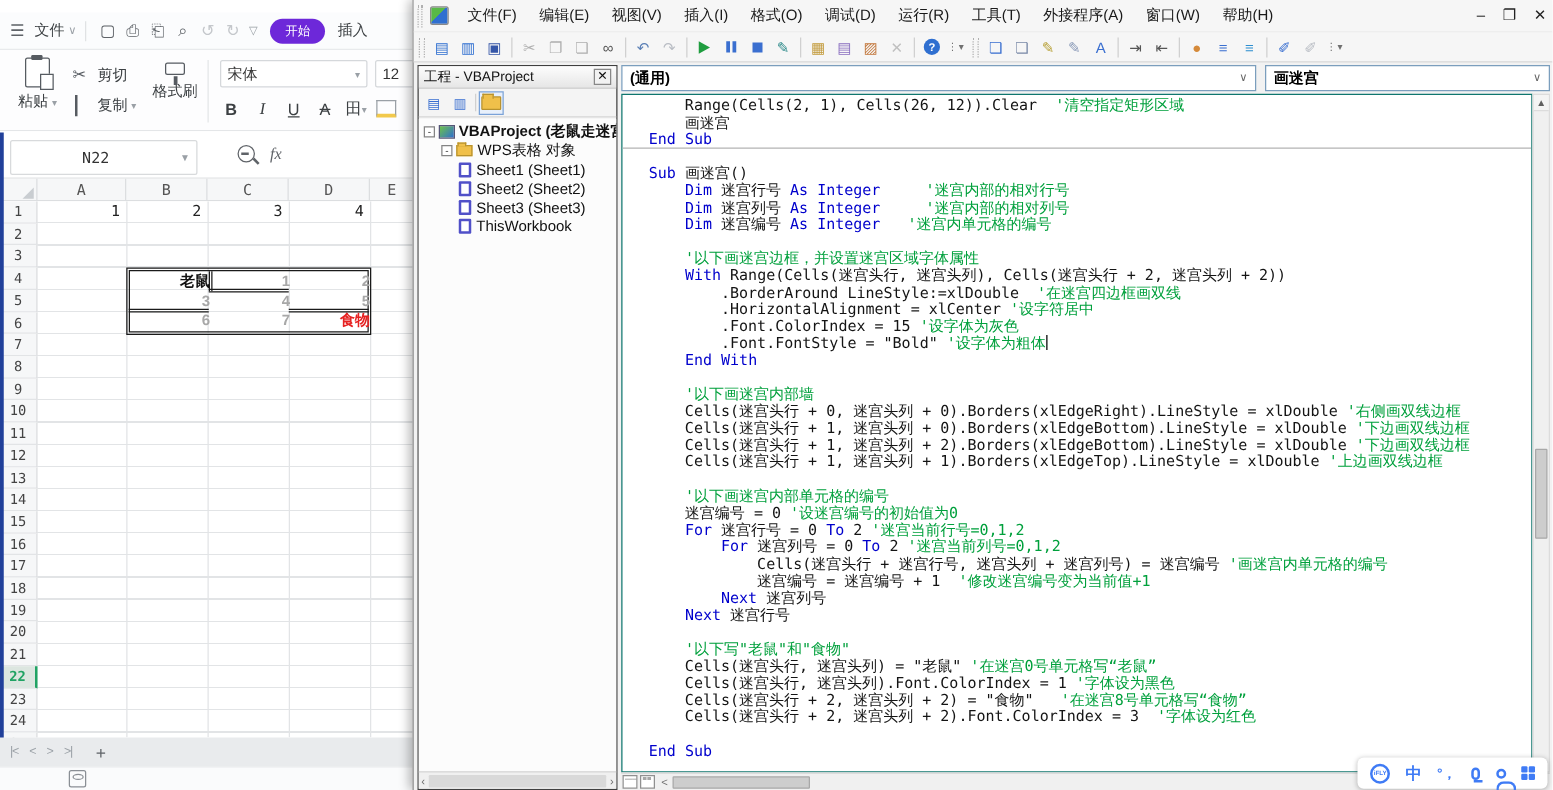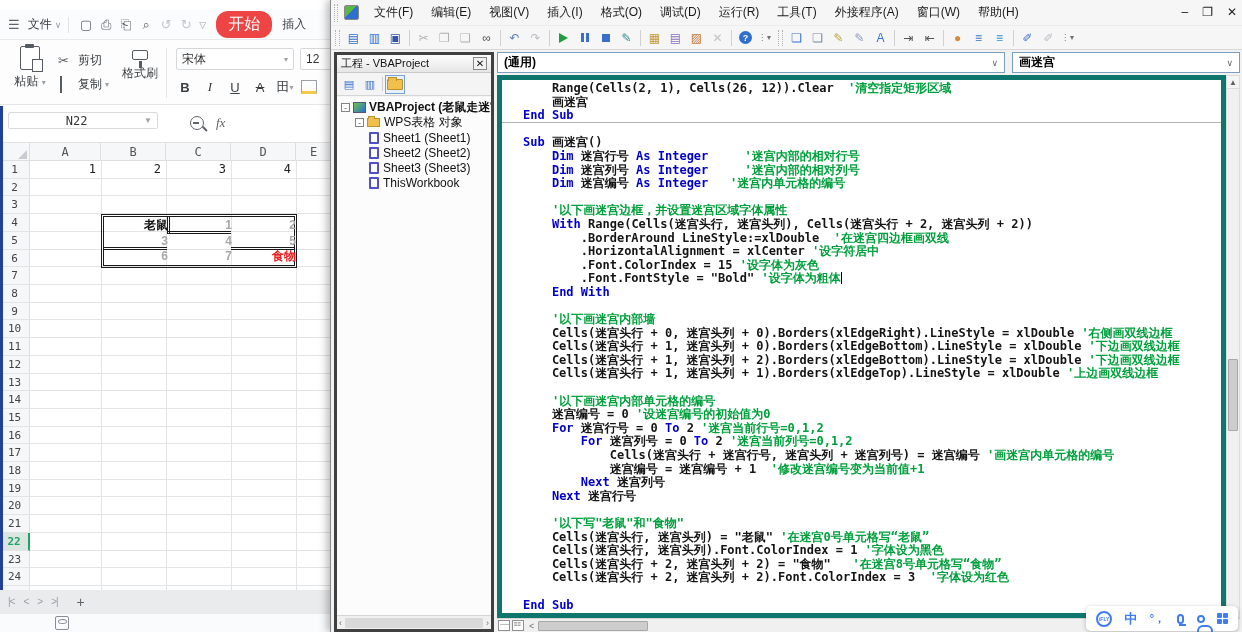--- a/index.html
+++ b/index.html
@@ -18,21 +18,21 @@
   .doc-title { font-size:9px; color:#333; line-height:13px; white-space:nowrap; }
 
   .wps-menubar { position:absolute; left:0; top:10px; width:332px; height:30px; background:#fbfcfd;
     border-bottom:1px solid #e8eaec; display:flex; align-items:center; font-size:12px; color:#3c4043; }
   .mi { margin-left:8px; display:flex; align-items:center; }
   .ham { font-size:13px; color:#5f6368; }
   .chev { font-size:9px; color:#9aa0a6; margin-left:3px; }
   .vsep { width:1px; height:16px; background:#e0e2e4; margin:0 7px; }
   .qicon { width:20px; height:20px; display:flex; align-items:center; justify-content:center; color:#5f6368; font-size:13px; border-radius:3px; }
   .qicon.dis { color:#c4c7cb; }
-  .pill { background:#ef4444; color:#fff; border-radius:12px; font-size:16px; padding:3px 12px; margin-left:10px; }
+  .pill { background:#6d28d9; color:#fff; border-radius:12px; font-size:10px; padding:3px 12px; margin-left:10px; }
   .tab-insert { margin-left:10px; color:#3c4043; white-space:nowrap; }
 
   .wps-ribbon { position:absolute; left:0; top:40px; width:332px; height:65px; background:#fdfdfe; border-bottom:1px solid #e4e6e8; }
   .paste-blk { position:absolute; left:10px; top:6px; width:40px; text-align:center; color:#3c4043; font-size:12px; }
   .clipboard { margin:0 auto; width:20px; height:24px; border:1.5px solid #565b61; border-radius:2px; position:relative; background:#fff; }
   .clipboard:before { content:""; position:absolute; left:4px; top:-3px; width:9px; height:4px; background:#565b61; border-radius:1px; }
   .clipboard:after { content:""; position:absolute; right:-4px; bottom:-3px; width:9px; height:11px; background:#fff; border:1.5px solid #565b61; }
   .paste-lbl { margin-top:3px; }
   .cutcopy { position:absolute; left:58px; top:8px; font-size:12px; color:#3c4043; }
   .cc-row { display:flex; align-items:center; height:24px; }
@@ -45,21 +45,21 @@
   .rib-sep { position:absolute; left:166px; top:8px; width:1px; height:50px; background:#e4e6e8; }
   .font-combo { position:absolute; left:176px; top:8px; width:118px; height:22px; border:1px solid #d5d8db; border-radius:2px;
     font-size:12px; color:#333; display:flex; align-items:center; padding:0 5px; justify-content:space-between; background:#fff; }
   .size-combo { position:absolute; left:300px; top:8px; width:40px; height:22px; border:1px solid #d5d8db; border-radius:2px;
     font-size:12px; color:#333; display:flex; align-items:center; padding:0 5px; background:#fff; }
   .fmt-row { position:absolute; left:176px; top:38px; display:flex; align-items:center; color:#3c4043; }
   .fbtn { min-width:18px; height:18px; display:flex; align-items:center; justify-content:center; font-size:13px; margin-right:7px; }
   .fill-ico { width:16px; height:14px; border:1px solid #9aa0a6; border-bottom:3px solid #f2c94c; margin-right:6px; }
 
   .wps-formularow { position:absolute; left:0; top:105px; width:332px; height:38px; background:#fff; border-bottom:1px solid #e0e2e4; }
-  .namebox { position:absolute; left:8px; top:7px; width:150px; height:17px; border:1px solid #d8dadc; border-radius:2px;
+  .namebox { position:absolute; left:8px; top:7px; width:150px; height:28px; border:1px solid #d8dadc; border-radius:2px;
     display:flex; align-items:center; font-size:12px; color:#333; background:#fff; }
   .namebox .nb-val { flex:1; text-align:center; font-family:"DejaVu Sans Mono",monospace; }
   .nb-arrow { color:#9aa0a6; font-size:8px; margin-right:5px; }
   .zoomout { position:absolute; left:190px; top:11px; width:14px; height:14px; border:1.5px solid #5f6368; border-radius:50%; }
   .zoomout:before { content:""; position:absolute; left:2px; top:5px; width:6px; height:1.5px; background:#5f6368; }
   .zoomout:after { content:""; position:absolute; left:11px; top:11px; width:6px; height:1.5px; background:#5f6368; transform:rotate(45deg); }
   .fx { position:absolute; left:216px; top:10px; font-style:italic; font-size:13px; color:#5f6368; font-family:"Liberation Serif",serif; }
   .formula-field { position:absolute; left:240px; top:5px; width:92px; height:28px; background:#fff; }
 
   .wps-colheads { position:absolute; left:0; top:143px; width:332px; height:18px; background:#f6f7f8; border-bottom:1px solid #dcdee0; font-size:12px; color:#555; }
@@ -107,21 +107,21 @@
   .tb-grip { width:5px; height:16px; margin:0 3px 0 4px; border-left:1px dotted #b0b0b0; border-right:1px dotted #b0b0b0; }
   .tbi { width:19px; height:19px; display:flex; align-items:center; justify-content:center; font-size:12px; margin:0 1px; border-radius:2px; }
   .tb-sep { width:1px; height:16px; background:#d0d0d0; margin:0 3px; }
   .run-tri { width:0; height:0; border-left:9px solid #1f9d3f; border-top:5.5px solid transparent; border-bottom:5.5px solid transparent; }
   .pause-bars { width:8px; height:9px; border-left:3px solid #3a6fd0; border-right:3px solid #3a6fd0; }
   .stop-sq { width:8px; height:8px; background:#3a6fd0; }
   .help-c { width:13px; height:13px; border-radius:50%; background:#2f6fd0; color:#fff; font-size:9px; font-weight:bold;
     display:flex; align-items:center; justify-content:center; }
   .tb-overflow { color:#707070; font-size:8px; letter-spacing:1px; margin:0 2px; }
 
-  .proj-panel { position:absolute; left:3px; top:52px; width:160px; height:580px; background:#f4f4f4; border:3px solid #404040; }
+  .proj-panel { position:absolute; left:3px; top:52px; width:160px; height:580px; background:#f4f4f4; border:1px solid #404040; }
   .proj-header { height:18px; background:linear-gradient(#fdfdfd,#e6e6e6); border-bottom:1px solid #c9c9c9;
     font-size:11px; color:#111; display:flex; align-items:center; padding:0 4px; justify-content:space-between; }
   .proj-x { width:14px; height:13px; border:1px solid #888; background:#f2f2f2; font-size:10px; line-height:11px; text-align:center; font-weight:bold; }
   .proj-tools { height:23px; border-bottom:1px solid #d5d5d5; display:flex; align-items:center; padding-left:3px; gap:3px; }
   .pt-ico { width:18px; height:17px; display:flex; align-items:center; justify-content:center; font-size:11px; color:#3a6fd0; }
   .pt-folder { width:16px; height:11px; background:#f0c04a; border:1px solid #b8922f; border-radius:1px; position:relative; }
   .pt-folder:before { content:""; position:absolute; left:0; top:-3px; width:7px; height:3px; background:#f0c04a; border:1px solid #b8922f; border-bottom:none; }
   .pt-sel { outline:1px solid #7aa2d8; background:#e8f0fb; }
   .proj-tree { position:absolute; left:0; top:42px; right:0; bottom:14px; background:#fcfcfc; overflow:hidden; padding-top:3px; }
   .tnode { display:flex; align-items:center; height:15px; font-size:12px; white-space:nowrap; overflow:hidden; color:#111; }
@@ -133,21 +133,21 @@
   .ticon-sheet:before { content:""; position:absolute; left:2px; top:2px; width:6px; height:8px; background:#fff; }
   .proj-hscroll { position:absolute; left:0; bottom:0; right:0; height:14px; background:#f0f0f0; border-top:1px solid #d5d5d5;
     display:flex; align-items:center; justify-content:space-between; padding:0 2px; color:#707070; font-size:9px; }
 
   .code-panel { position:absolute; left:166px; top:52px; width:743px; height:580px; background:#f2f2f2; }
   .combo-row { position:absolute; left:0; top:0; width:743px; height:21px; display:flex; gap:7px; }
   .combo { height:21px; border:1px solid #7b9ebd; background:#fff; font-size:12px; color:#000; display:flex; align-items:center;
     justify-content:space-between; padding:0 6px; font-weight:bold; }
   .combo .cv { font-family:"Liberation Sans","DejaVu Sans",sans-serif; }
   .combo .ca { color:#666; font-size:9px; font-weight:normal; }
-  .code-area { position:absolute; left:0; top:23px; width:729px; height:543px; background:#fff; border:5px solid #0f766e; overflow:hidden;font-weight:bold; }
+  .code-area { position:absolute; left:0; top:23px; width:729px; height:543px; background:#fff; border:1px solid #0f766e; overflow:hidden; }
   .code-inner { position:absolute; left:21px; top:2px; right:0; font-family:"DejaVu Sans Mono",monospace; font-size:12px; line-height:13.6px; white-space:pre; }
   .code-line { height:13.6px; }
   .code-line.proc-sep { border-bottom:1px solid #b4b4b4; margin-left:-21px; padding-left:21px; }
   .kw { color:#0000cc; }
   .cmt { color:#00a03c; }
   .cd { color:#141414; }
   .caret { display:inline-block; width:1px; height:12px; background:#000; vertical-align:-2px; }
   .vscroll { position:absolute; right:0; top:23px; width:14px; height:543px; background:#f0f0f0; border:1px solid #dcdcdc; }
   .varrow { height:13px; text-align:center; font-size:8px; color:#606060; line-height:13px; background:#f4f4f4; border-bottom:1px solid #dcdcdc; }
   .vthumb { position:absolute; left:1px; width:10px; background:#cdcdcd; border:1px solid #a8a8a8; border-radius:1px; }

